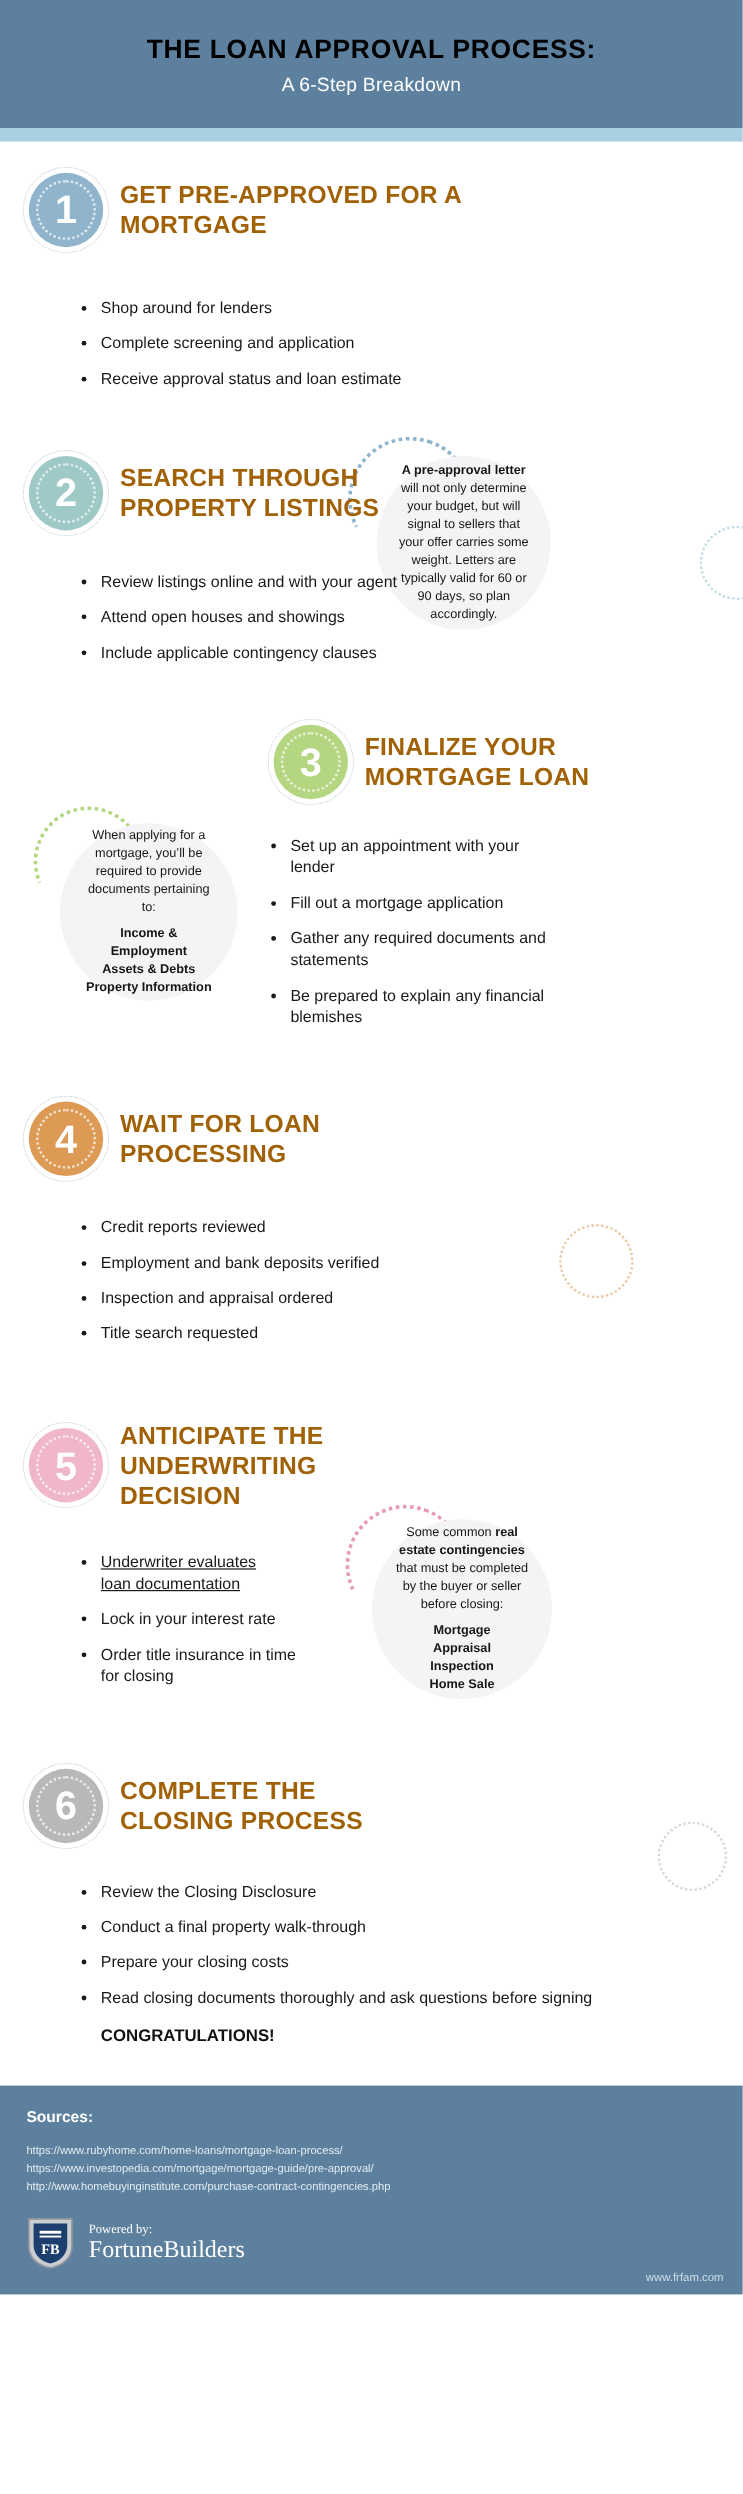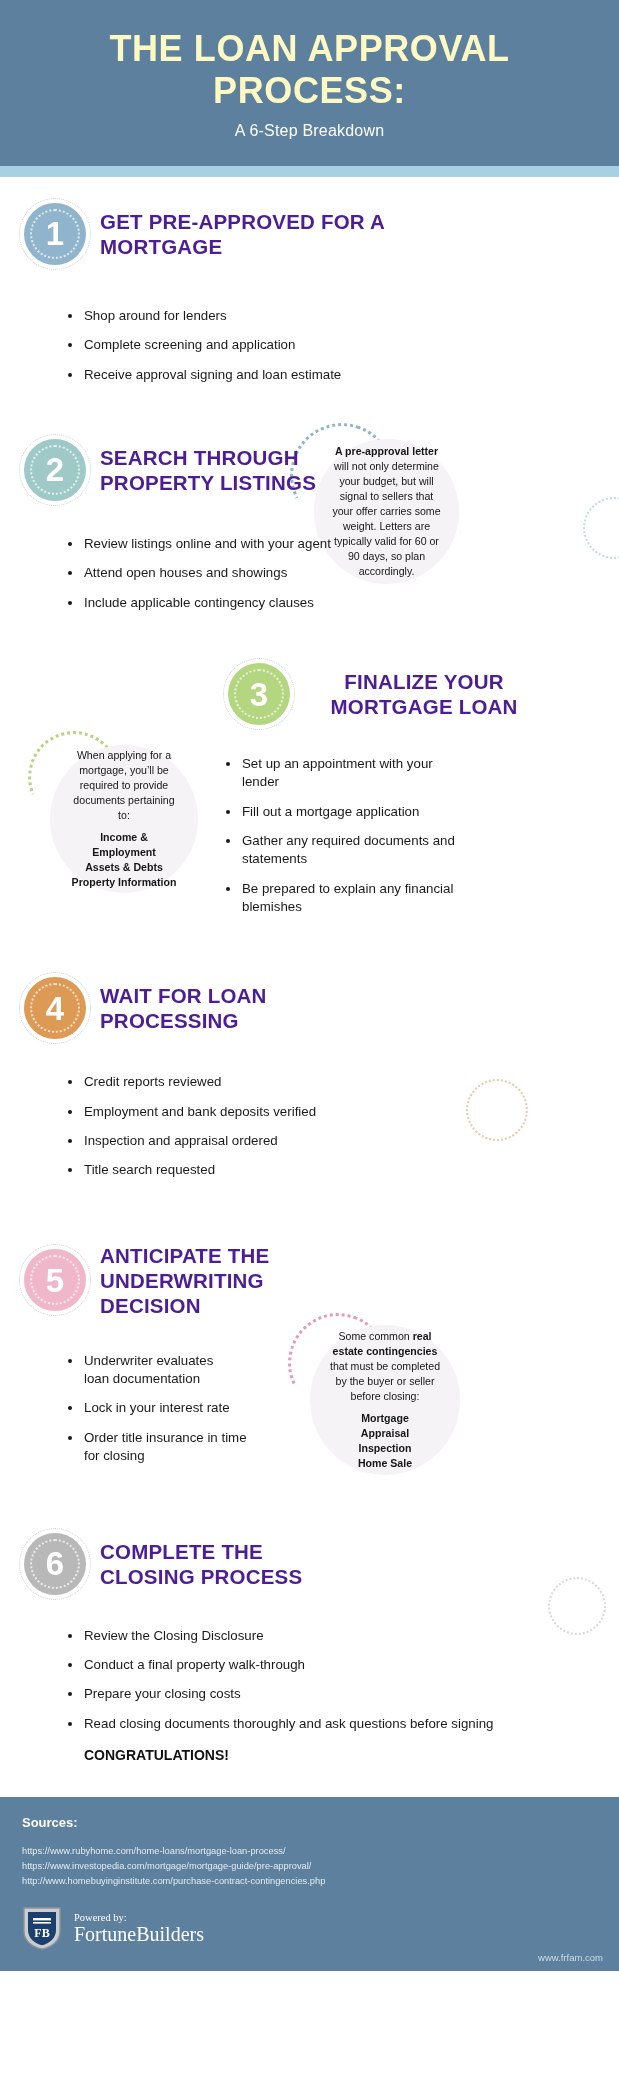--- a/index.html
+++ b/index.html
@@ -13,22 +13,22 @@
     overflow-x: hidden;
   }
 
   
   .header {
     background: #5c809e;
     padding: 28px 40px 26px 40px;
     text-align: center;
   }
   .header h1 {
-    color: #fef9c3;
-    font-size: 36px;
+    color: #000000;
+    font-size: 22px;
     font-weight: bold;
     letter-spacing: 0.6px;
     line-height: 1.18;
     text-transform: uppercase;
   }
   .header h2 {
     color: #ffffff;
     font-size: 16px;
     font-weight: normal;
     margin-top: 9px;
@@ -83,21 +83,21 @@
     inset: 6px;
     border-radius: 50%;
     border: 2px dotted rgba(255,255,255,0.72);
   }
   .step-title {
     font-size: 20.5px;
     font-weight: bold;
     line-height: 1.22;
     letter-spacing: 0.2px;
     text-transform: uppercase;
-    color: #4c1d95;
+    color: #a16207;
     max-width: 300px;
   }
 
   .bullets {
     list-style: none;
     margin-top: 16px;
   }
   .bullets li {
     position: relative;
     font-size: 13.3px;
@@ -235,21 +235,21 @@
   <div class="arc" style="left:290px; top:246px; width:104px; height:104px; border-color:#8fb4cc transparent transparent #8fb4cc; transform:rotate(18deg);"></div>
   <div class="bubble" style="left:314px; top:262px; width:145px; height:145px;">
     <p>
       <b>A pre-approval letter</b><span> will not only determine your budget, but will signal to sellers that your offer carries some weight. Letters are typically valid for 60 or 90 days, so plan accordingly.</span>
     </p>
   </div>
 
   <ul class="bullets indent" style="margin-top:42px;">
     <li>Shop around for lenders</li>
     <li>Complete screening and application</li>
-    <li>Receive approval signing and loan estimate</li>
+    <li>Receive approval status and loan estimate</li>
   </ul>
 </section>
 
 <section class="step" style="padding-bottom:30px; padding-top:26px;">
   <div class="step-head" style="padding-top:0;">
     <div class="badge-wrap">
       <div class="badge-ring"></div>
       <div class="badge" id="b2" style="background: rgb(158, 201, 198);">
         <div class="badge-dots"></div>
         <span>2</span>
@@ -269,21 +269,21 @@
 
 <section class="step" style="padding-bottom:26px; padding-top:10px;">
   <div class="step-head right" style="padding-top:0;">
     <div class="badge-wrap">
       <div class="badge-ring"></div>
       <div class="badge" id="b3" style="background: rgb(180, 214, 128);">
         <div class="badge-dots"></div>
         <span>3</span>
       </div>
     </div>
-    <div class="step-title" style="max-width:240px;text-align:center;">FINALIZE YOUR MORTGAGE LOAN</div>
+    <div class="step-title" style="max-width:240px;">FINALIZE YOUR MORTGAGE LOAN</div>
   </div>
 
   <div class="arc" style="left:28px; top:78px; width:92px; height:92px; border-color:#b4d680 transparent transparent #b4d680; transform:rotate(22deg);"></div>
   <div class="bubble" style="left:50px; top:92px; width:148px; height:148px;">
     <div>
       <p>When applying for a mortgage, you’ll be required to provide documents pertaining to:</p>
       <p class="tight" style="white-space:pre-line;">Income &amp; Employment
 Assets &amp; Debts
 Property Information</p>
     </div>
@@ -338,21 +338,21 @@
         <span>Some common </span><b>real estate contingencies</b><span> that must be completed by the buyer or seller before closing:</span>
       </p>
       <p class="tight" style="white-space:pre-line;">Mortgage
 Appraisal
 Inspection
 Home Sale</p>
     </div>
   </div>
 
   <ul class="bullets indent" style="margin-top:34px;">
-    <li style="max-width:215px;">Underwriter evaluates loan documentation</li>
+    <li style="max-width:215px;text-decoration:underline;">Underwriter evaluates loan documentation</li>
     <li style="max-width:215px;">Lock in your interest rate</li>
     <li style="max-width:230px;">Order title insurance in time for closing</li>
   </ul>
 </section>
 
 <section class="step" style="padding-bottom:34px; padding-top:30px;">
   <div class="step-head" style="padding-top:0;">
     <div class="badge-wrap">
       <div class="badge-ring"></div>
       <div class="badge" id="b6" style="background: rgb(184, 184, 184);">

